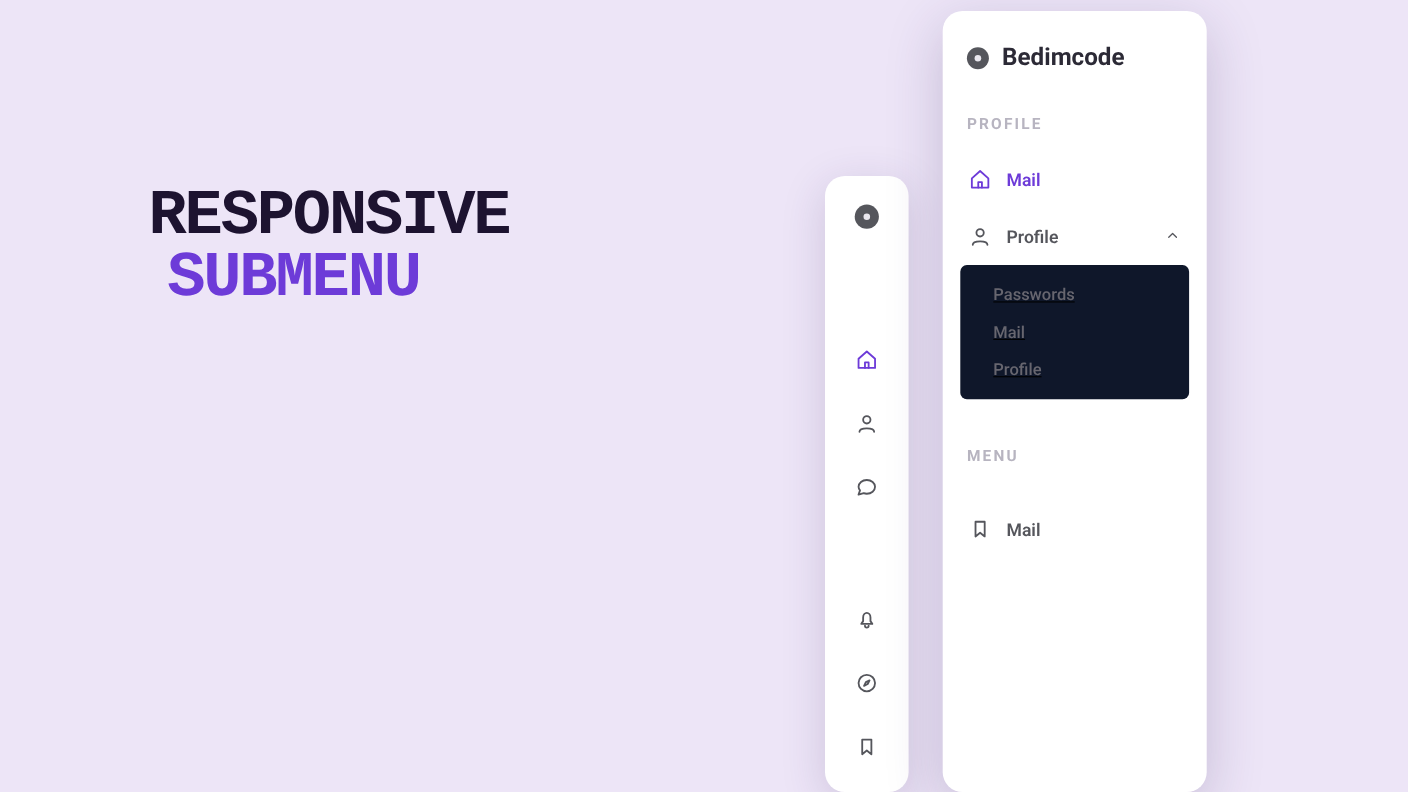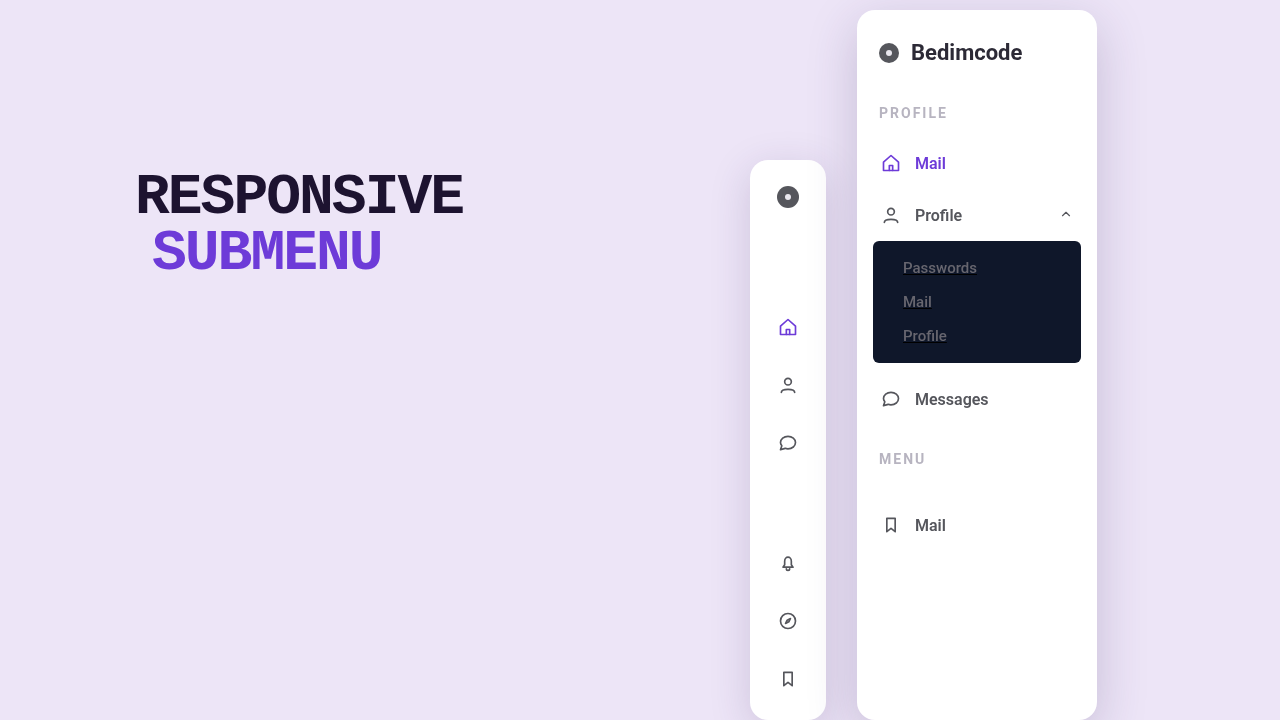--- a/index.html
+++ b/index.html
@@ -215,36 +215,30 @@
           <path d="M6 15 L12 9 L18 15"></path>
         </svg></span>
   </div>
 
   <div class="submenu">
     <div class="sub">Passwords</div>
     <div class="sub">Mail</div>
     <div class="sub">Profile</div>
   </div>
 
+
+  <div class="spacer-md"></div>
+
+  <div class="section-title">MENU</div>
+
+
+  <div class="spacer-sm"></div>
+
+
+  <div class="spacer-sm"></div>
+
   <div class="item">
     <svg class="ico" viewBox="0 0 24 24">
-        <path d="M21 11.5 C21 15.6 17 19 12 19 C10.8 19 9.6 18.8 8.6 18.4 L3 20 L4.6 15.4 C3.6 14.2 3 12.9 3 11.5 C3 7.4 7 4 12 4 C17 4 21 7.4 21 11.5 Z"></path>
-      </svg>
-    <span>Messages</span>
-  </div>
-
-  <div class="spacer-md"></div>
-
-  <div class="section-title">MENU</div>
-
-
-  <div class="spacer-sm"></div>
-
-
-  <div class="spacer-sm"></div>
-
-  <div class="item">
-    <svg class="ico" viewBox="0 0 24 24">
         <path d="M7 4 H17 V20 L12 16 L7 20 Z"></path>
       </svg>
     <span>Mail</span>
   </div>
 </div>
 
 </body></html>

